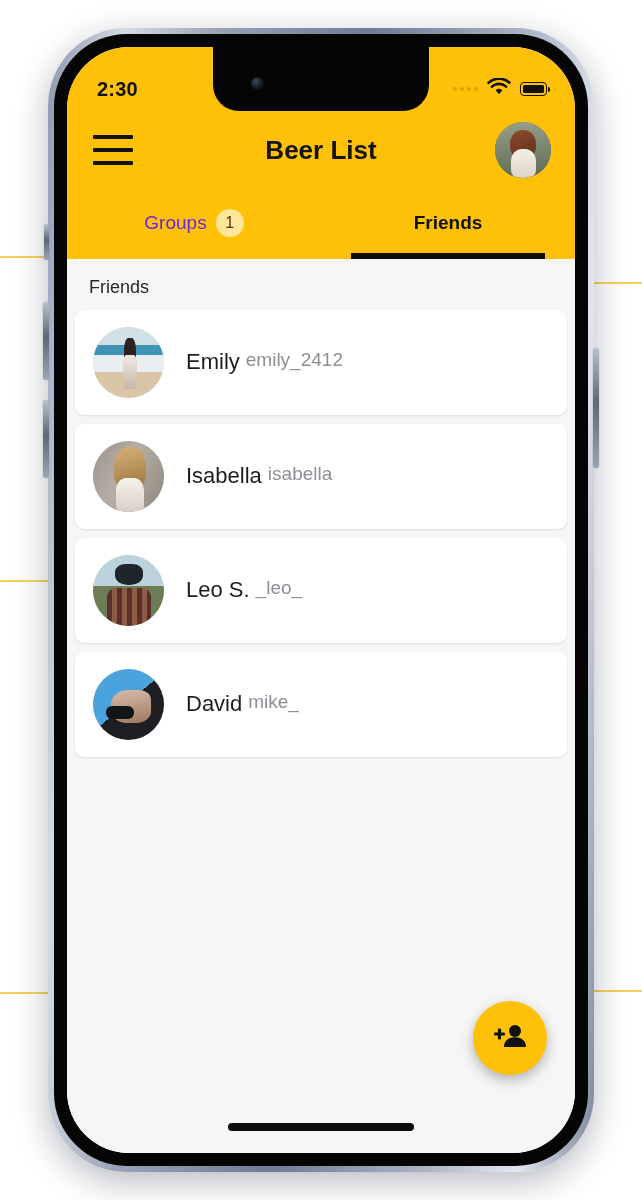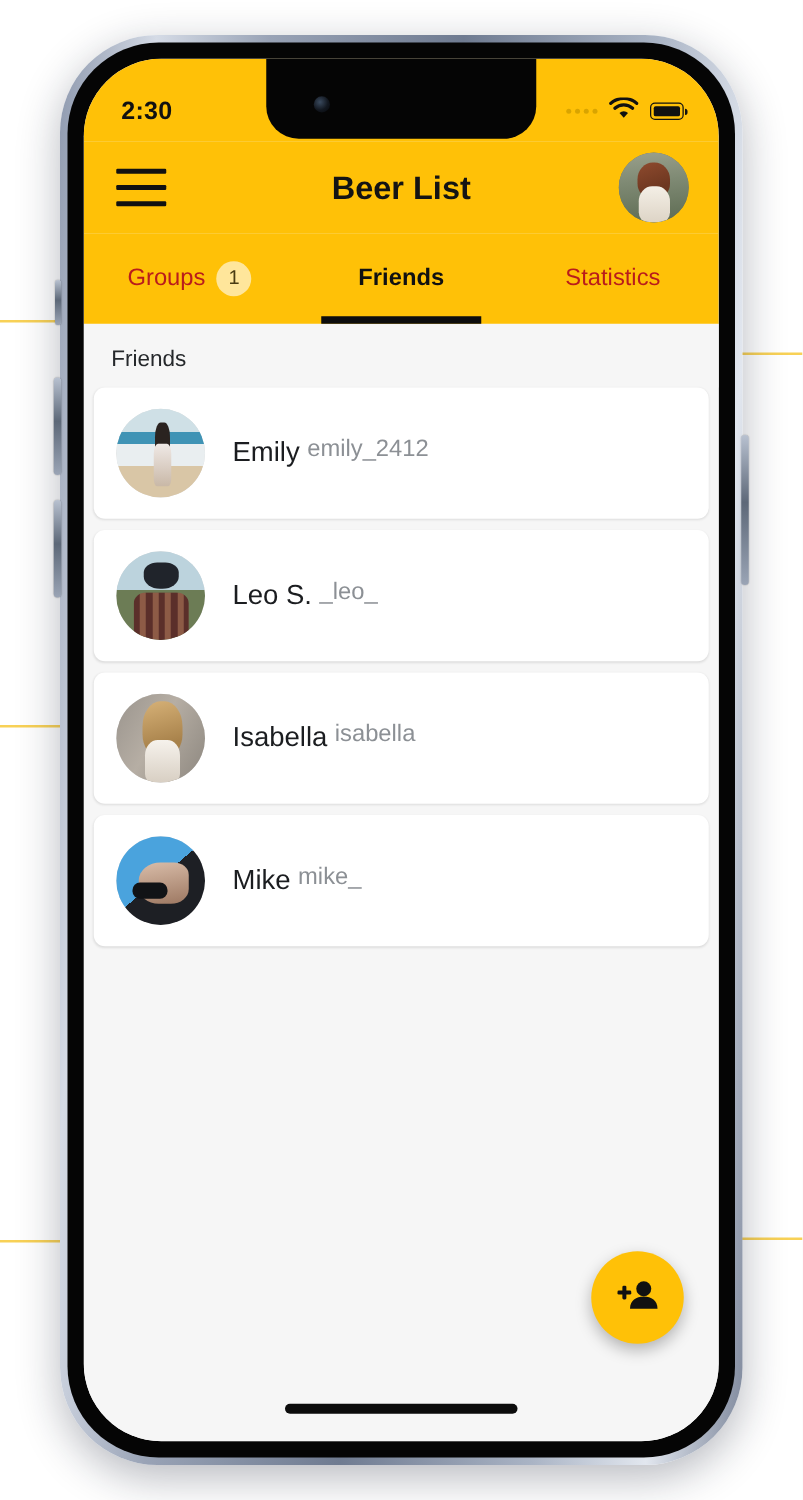--- a/index.html
+++ b/index.html
@@ -280,21 +280,21 @@
     flex: 1;
     position: relative;
     display: flex;
     align-items: center;
     justify-content: center;
     gap: 9px;
     cursor: pointer;
   }
   .tab-label {
     font-size: 19px;
-    color: #b91c1c;
+    color: #6d28d9;
   }
   .tab.active .tab-label {
     color: #111;
     font-weight: bold;
   }
   .tab-underline {
     position: absolute;
     left: 12%; right: 12%;
     bottom: 0;
     height: 6px;
@@ -447,65 +447,62 @@
 
         <div id="tabbar">
           <div class="tab">
             <span class="tab-label">Groups</span>
             <span class="tab-badge">1</span>
           </div>
           <div class="tab active">
             <span class="tab-label">Friends</span>
             <span class="tab-underline"></span>
           </div>
-          <div class="tab">
-            <span class="tab-label">Statistics</span>
-          </div>
         </div>
 
         <div id="content">
 
           <div class="section-header">Friends</div>
 
           <div class="list-card">
             <div class="row-avatar">
                 <span class="ph ph-emily"></span>
               </div>
             <div class="row-text">
               <span class="row-name">Emily</span>
               <span class="row-handle">emily_2412</span>
             </div>
           </div>
 
           <div class="list-card">
             <div class="row-avatar">
+                <span class="ph ph-isabella"></span>
+              </div>
+            <div class="row-text">
+              <span class="row-name">Isabella</span>
+              <span class="row-handle">isabella</span>
+            </div>
+          </div>
+
+          <div class="list-card">
+            <div class="row-avatar">
                 <span class="ph ph-leo"></span>
               </div>
             <div class="row-text">
               <span class="row-name">Leo S.</span>
               <span class="row-handle">_leo_</span>
             </div>
           </div>
 
           <div class="list-card">
             <div class="row-avatar">
-                <span class="ph ph-isabella"></span>
-              </div>
-            <div class="row-text">
-              <span class="row-name">Isabella</span>
-              <span class="row-handle">isabella</span>
-            </div>
-          </div>
-
-          <div class="list-card">
-            <div class="row-avatar">
                 <span class="ph ph-mike"></span>
               </div>
             <div class="row-text">
-              <span class="row-name">Mike</span>
+              <span class="row-name">David</span>
               <span class="row-handle">mike_</span>
             </div>
           </div>
 
 
 
         </div>
 
         <div id="fab">
           <span>

